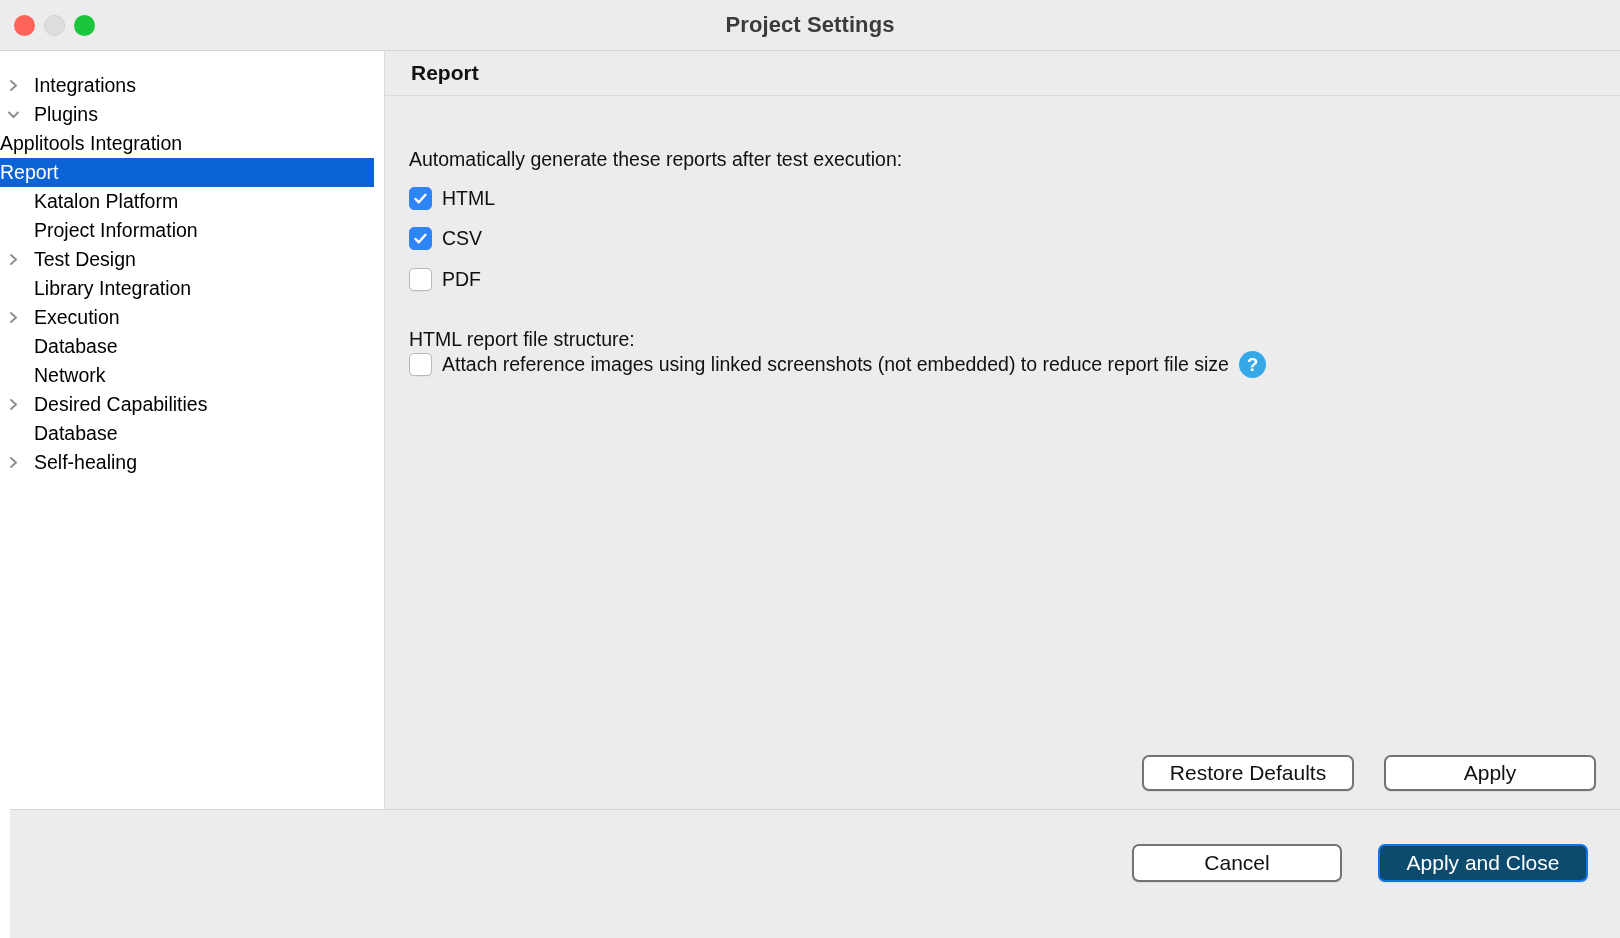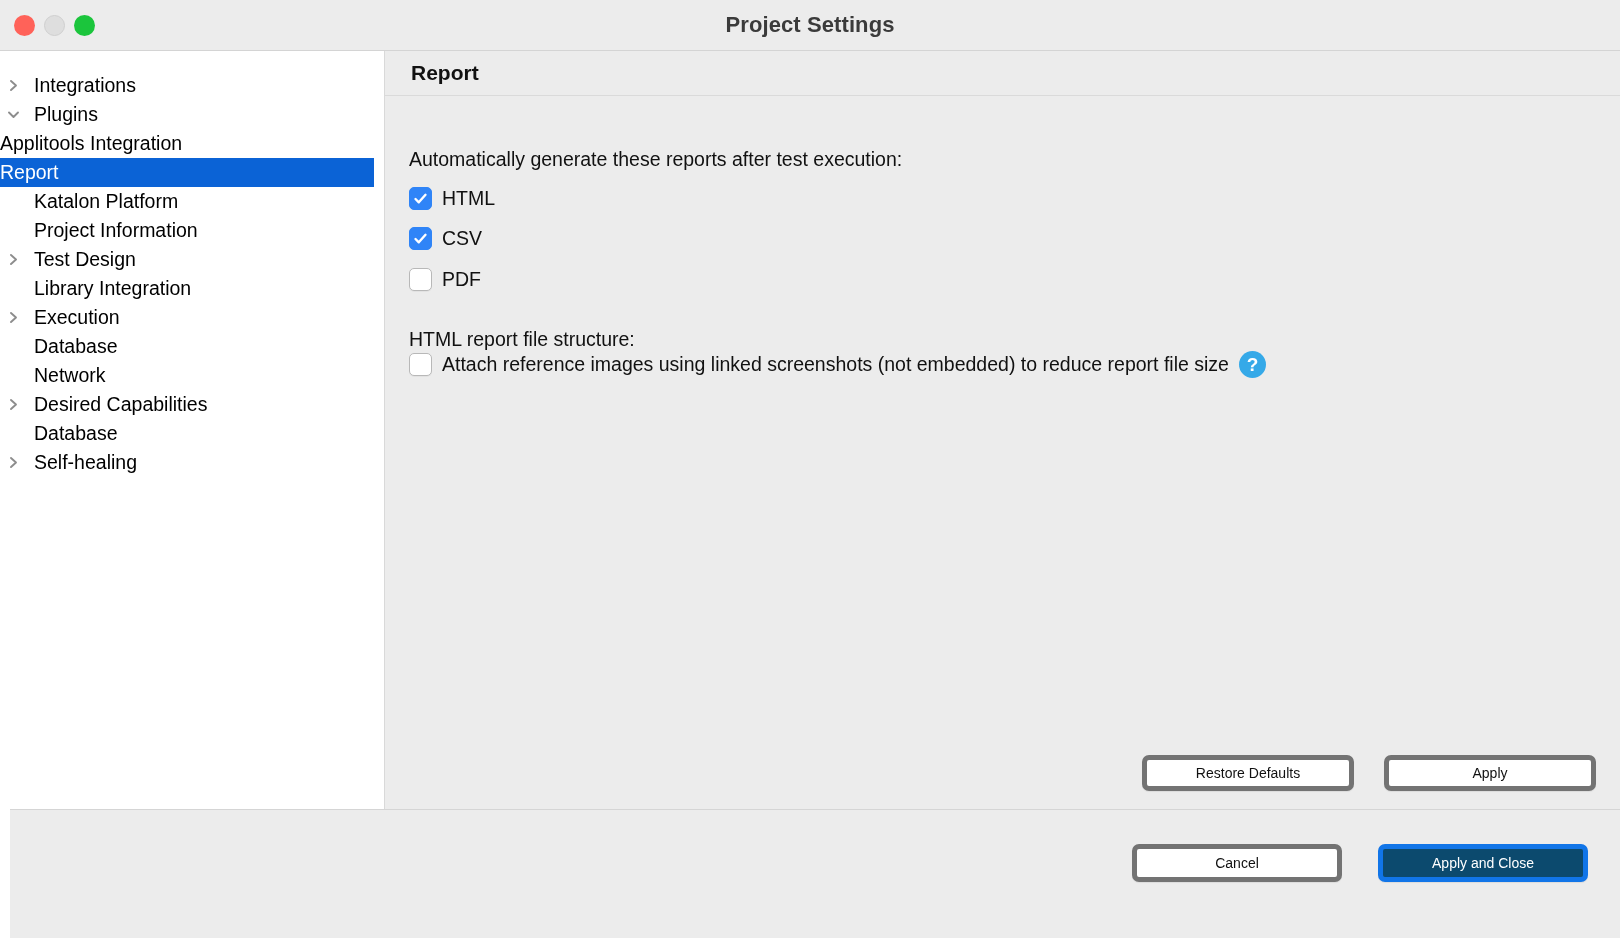--- a/index.html
+++ b/index.html
@@ -193,23 +193,23 @@
     align-items: center;
     justify-content: center;
     flex: 0 0 27px;
     line-height: 1;
   }
 
   
   .btn {
     height: 36px;
     border-radius: 7px;
-    border: 5px solid #737373;
-    background: #ffffff;
-    font-size: 14px;
+    border: 2px solid #737373;
+    background: #ffffff;
+    font-size: 21px;
     color: #111111;
     display: flex;
     align-items: center;
     justify-content: center;
     box-sizing: border-box;
     padding: 12px 14px;
     box-shadow: 0 1px 1px rgba(0,0,0,0.07);
     font-family: "Liberation Sans", sans-serif;
     white-space: nowrap;
   }

